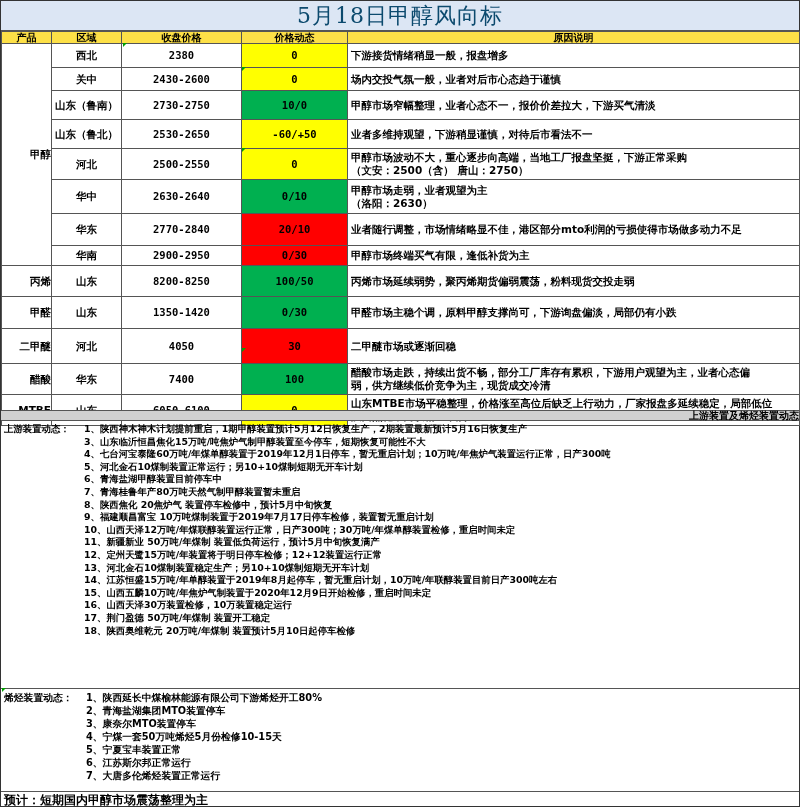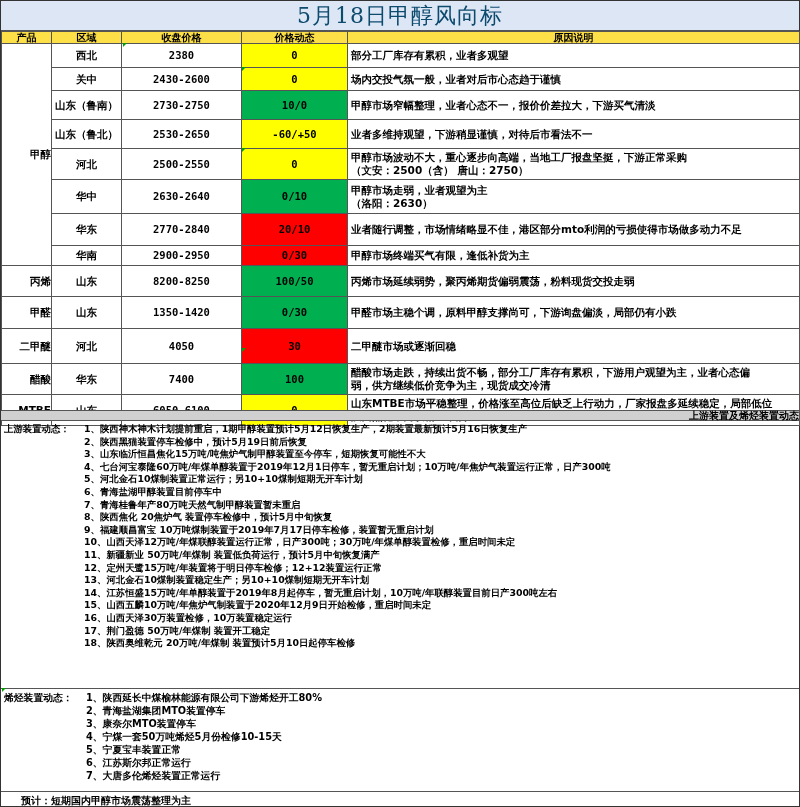--- a/index.html
+++ b/index.html
@@ -18,21 +18,21 @@
   td.region { font-size: 11px; }
   td.price { font-family: "DejaVu Sans Mono", "Liberation Mono", monospace; font-weight: bold; font-size: 11px; }
   td.chg { font-family: "DejaVu Sans Mono", "Liberation Mono", monospace; font-weight: bold; font-size: 11px; }
   .yellow { background: #ffff00; }
   .green { background: #00b050; }
   .red { background: #ff0000; }
   .section-bar { position: absolute; left: 0; top: 409px; width: 798px; height: 11px; background: #d0d0d0; border-top: 1px solid #555; border-bottom: 1px solid #555;
     font-size: 10px; font-weight: bold; line-height: 10px; text-align: right; }
   .upstream { position: absolute; left: 0; top: 420px; width: 798px; height: 267px; padding: 2px 3px; font-size: 9.4px; font-weight: bold; line-height: 12.6px; }
   .olefin { position: absolute; left: 0; top: 687px; width: 798px; height: 103px; border-top: 1px solid #555; padding: 2px 3px; font-size: 9.8px; font-weight: bold; line-height: 13px; }
-  .forecast { position: absolute; left: 0; top: 790px; width: 798px; height: 17px; border-top: 1px solid #555; padding: 2px 20px; font-size: 10px; font-weight: bold; line-height: 13px; }
+  .forecast { position: absolute; left: 0; top: 790px; width: 798px; height: 17px; border-top: 1px solid #555; padding: 2px 3px; font-size: 12px; font-weight: bold; line-height: 13px; }
   .row { display: flex; white-space: nowrap; }
   .row .lbl { width: 80px; flex: none; }
   .olefin .row .lbl { width: 82px; }
   .note-mark { position: absolute; width: 0; height: 0; border-top: 4px solid #00a000; border-right: 4px solid transparent; }
 </style>
 </head>
 <body>
 
 <div class="sheet">
   <div class="title-bar">
@@ -56,21 +56,21 @@
         <th>原因说明</th>
       </tr>
     </thead>
     <tbody>
       <tr style="height:24px">
         <td class="c product" rowspan="8">甲醇</td>
         <td class="c region">西北</td>
         <td class="c price">2380</td>
         <td class="c chg yellow">0</td>
         <td class="reason">
-            <div>部分工厂库存有累积，业者多观望</div>
+            <div>下游接货情绪稍显一般，报盘增多</div>
           </td>
       </tr>
       <tr style="height:23px">
         <td class="c region">关中</td>
         <td class="c price">2430-2600</td>
         <td class="c chg yellow">0</td>
         <td class="reason">
             <div>场内交投气氛一般，业者对后市心态趋于谨慎</div>
           </td>
       </tr>
@@ -173,24 +173,20 @@
       </tr>
     </tbody>
   </table>
 
   <div class="section-bar">上游装置及烯烃装置动态</div>
 
   <div class="upstream">
     <div class="row">
         <span class="lbl">上游装置动态：</span>
         <span>1、陕西神木神木计划提前重启，1期甲醇装置预计5月12日恢复生产，2期装置最新预计5月16日恢复生产</span>
-      </div>
-    <div class="row">
-        <span class="lbl"></span>
-        <span>2、陕西黑猫装置停车检修中，预计5月19日前后恢复</span>
       </div>
     <div class="row">
         <span class="lbl"></span>
         <span>3、山东临沂恒昌焦化15万吨/吨焦炉气制甲醇装置至今停车，短期恢复可能性不大</span>
       </div>
     <div class="row">
         <span class="lbl"></span>
         <span>4、七台河宝泰隆60万吨/年煤单醇装置于2019年12月1日停车，暂无重启计划；10万吨/年焦炉气装置运行正常，日产300吨</span>
       </div>
     <div class="row">

